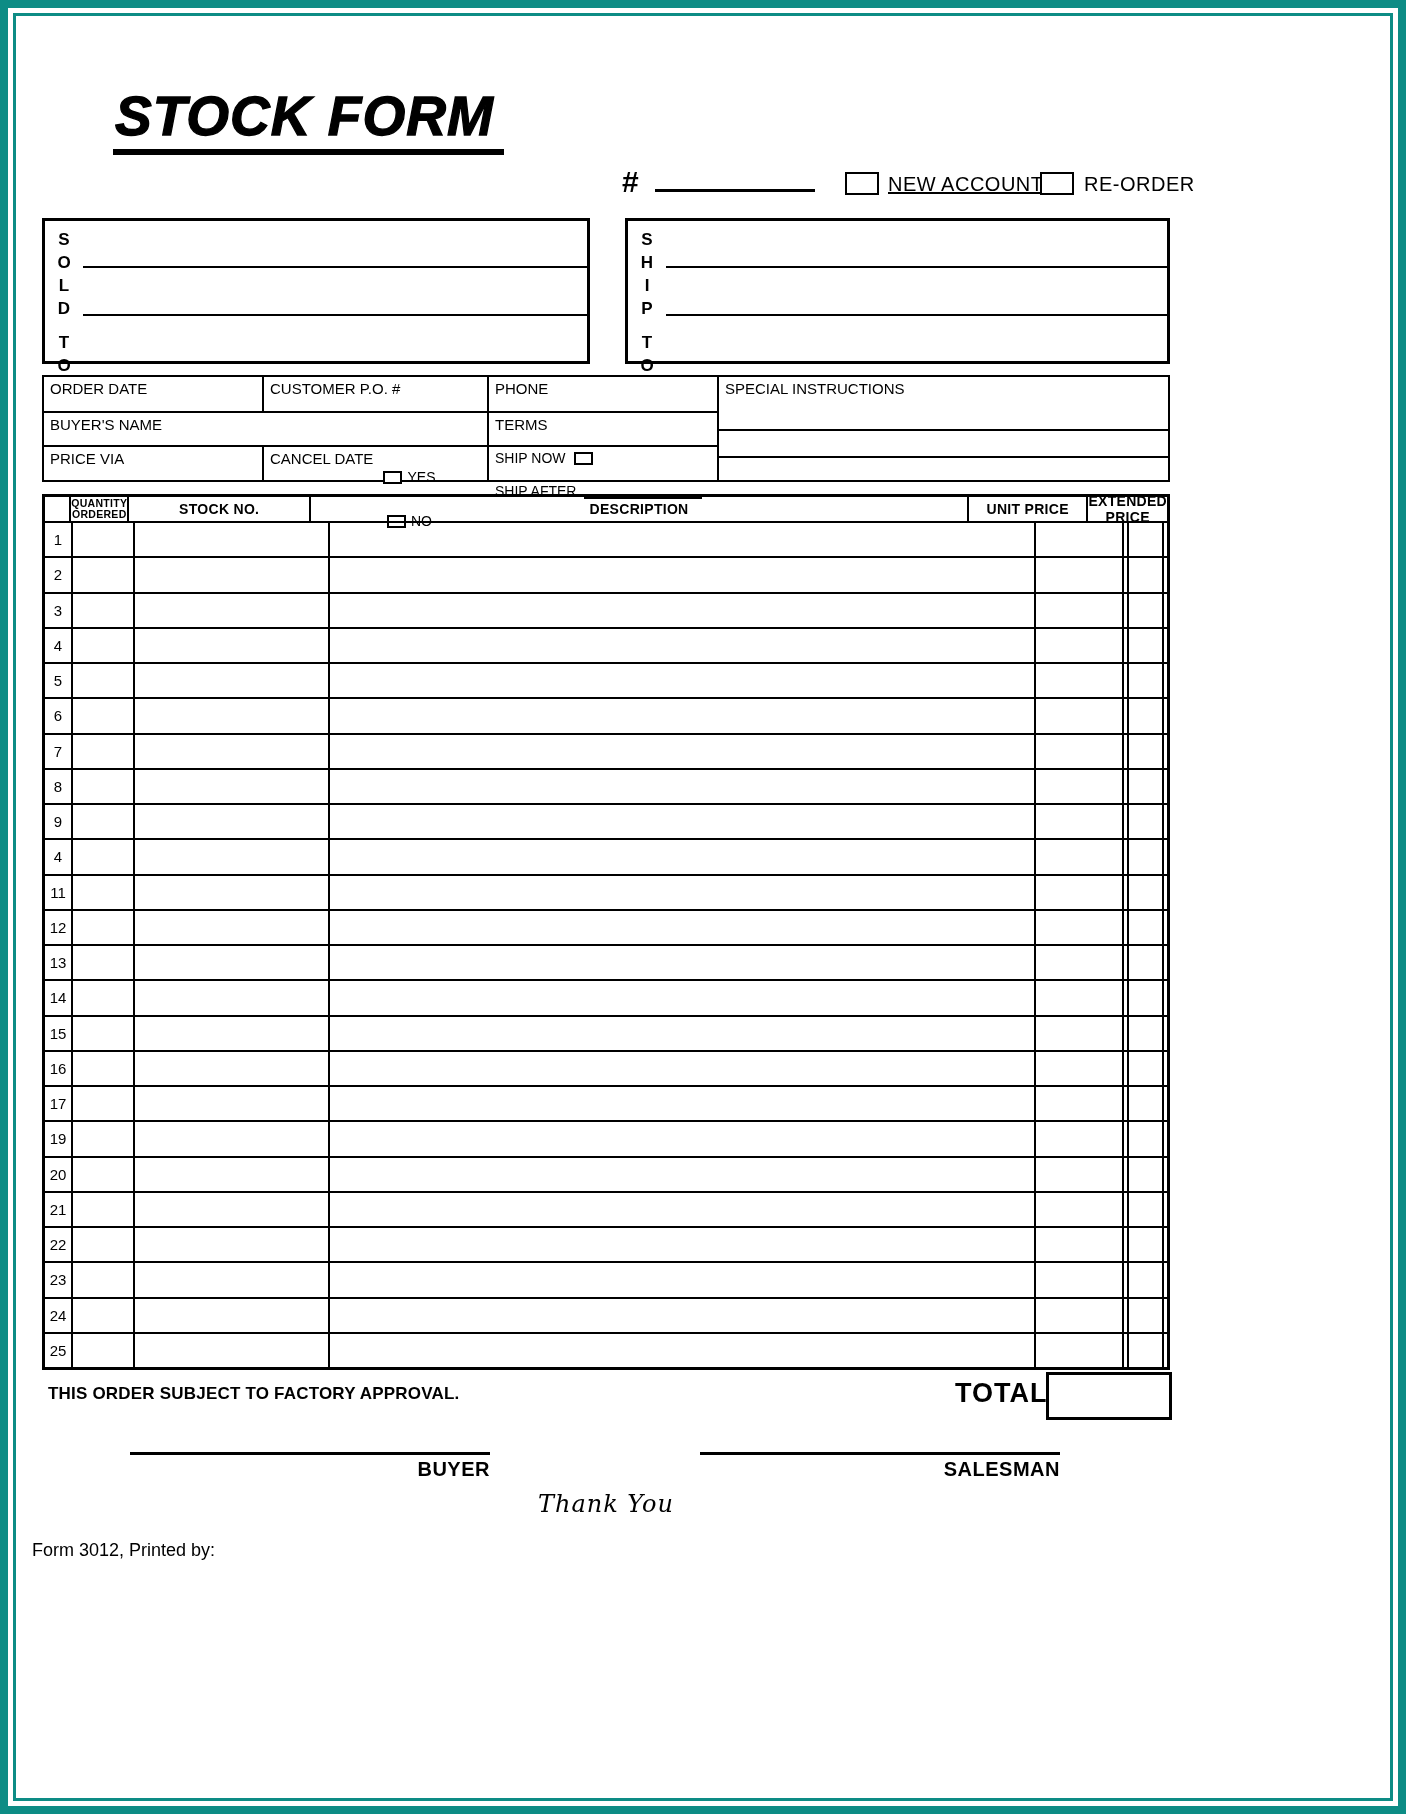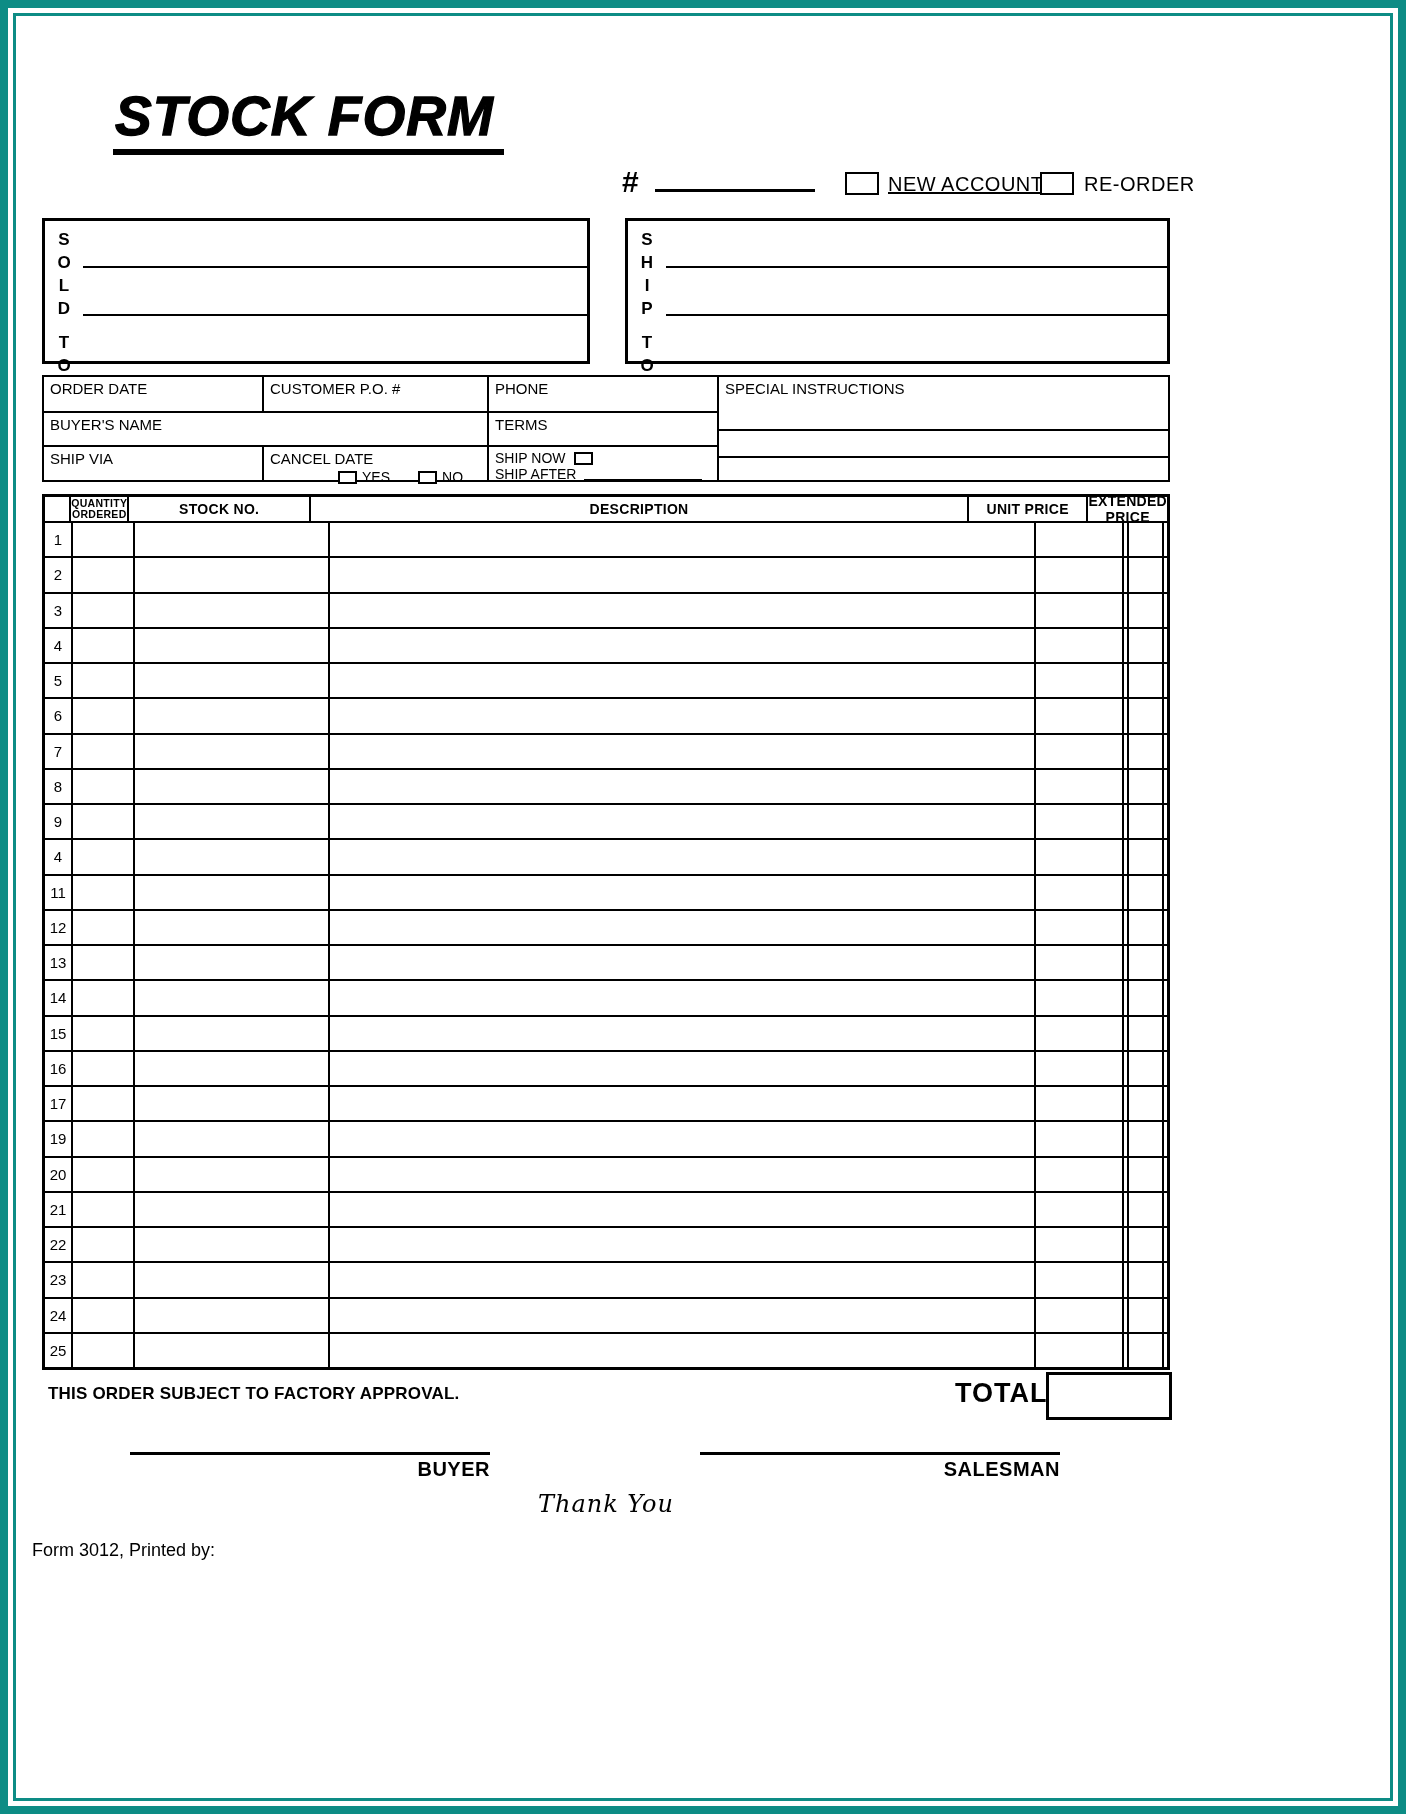--- a/index.html
+++ b/index.html
@@ -44,24 +44,24 @@
   .c-terms     { left:445px; top:36px; width:230px; height:34px; border-right-width:2px; border-bottom-width:2px; }
   .c-shipvia   { left:0;   top:70px; width:220px; height:33px; border-right-width:2px; }
   .c-cancel    { left:220px; top:70px; width:225px; height:33px; border-right-width:2px; }
   .c-shipnow   { left:445px; top:70px; width:230px; height:33px; border-right-width:2px; }
   .c-special   { left:675px; top:0; width:449px; height:103px; }
   .special-line { position:absolute; left:0; right:0; border-bottom:2px solid #000; }
   .sl-1 { top:52px; } .sl-2 { top:79px; }
 
   .inline-cb { display:inline-block; vertical-align:middle; border:2px solid #000; background:#fff; }
   .cb-sm { width:19px; height:13px; }
-  .cancel-opts { display:flex; gap:28px; margin-top:2px; margin-left:68px; align-items:center; font-size:14px; }
+  .cancel-opts { display:flex; gap:28px; margin-top:2px; margin-left:68px; align-items:center; font-size:14px;flex-direction:column; }
   .cancel-opts .opt { display:flex; align-items:center; gap:5px; }
   .shipnow-row { display:flex; align-items:center; gap:8px; font-size:14px; line-height:16px; }
-  .shipafter-row { display:flex; align-items:flex-end; gap:8px; font-size:14px; line-height:15px; margin-top:1px; }
+  .shipafter-row { display:flex; align-items:flex-end; gap:8px; font-size:14px; line-height:15px; margin-top:18px; }
   .shipafter-line { display:inline-block; width:118px; border-bottom:3px solid #000; height:12px; }
 
   .order-table { position:absolute; left:42px; top:494px; width:1128px; height:876px; border:3px solid #000;
                  display:flex; flex-direction:column; }
   .thead { display:flex; height:26px; border-bottom:2px solid #000; }
   .tbody { flex:1; display:flex; flex-direction:column; }
   .trow { flex:1; display:flex; border-bottom:2px solid #000; }
   .trow:last-child { border-bottom:none; }
   .tc { border-right:2px solid #000; height:100%; }
   .tc:last-child { border-right:none; }
@@ -150,21 +150,21 @@
     <div class="cell c-phone">
       <span class="cell-label">PHONE</span>
     </div>
     <div class="cell c-buyer">
       <span class="cell-label">BUYER'S NAME</span>
     </div>
     <div class="cell c-terms">
       <span class="cell-label">TERMS</span>
     </div>
     <div class="cell c-shipvia">
-      <span class="cell-label">SHIP VIA</span>
+      <span class="cell-label">PRICE VIA</span>
     </div>
     <div class="cell c-cancel">
       <span class="cell-label">CANCEL DATE</span>
       <div class="cancel-opts">
         <span class="opt">
           <span class="inline-cb cb-sm"></span>
           <span>YES</span>
         </span>
         <span class="opt">
           <span class="inline-cb cb-sm"></span>

